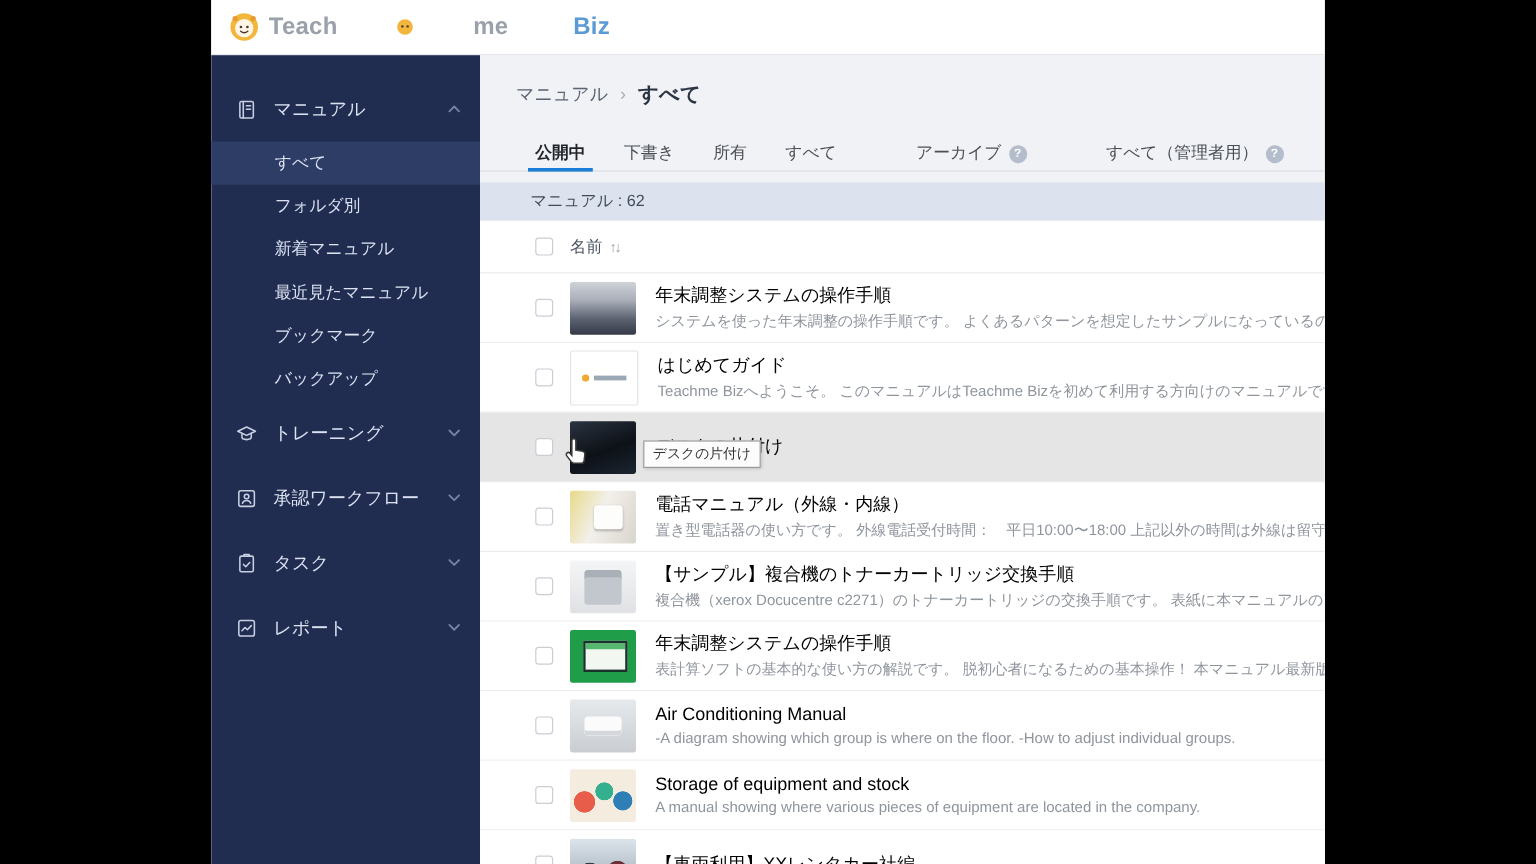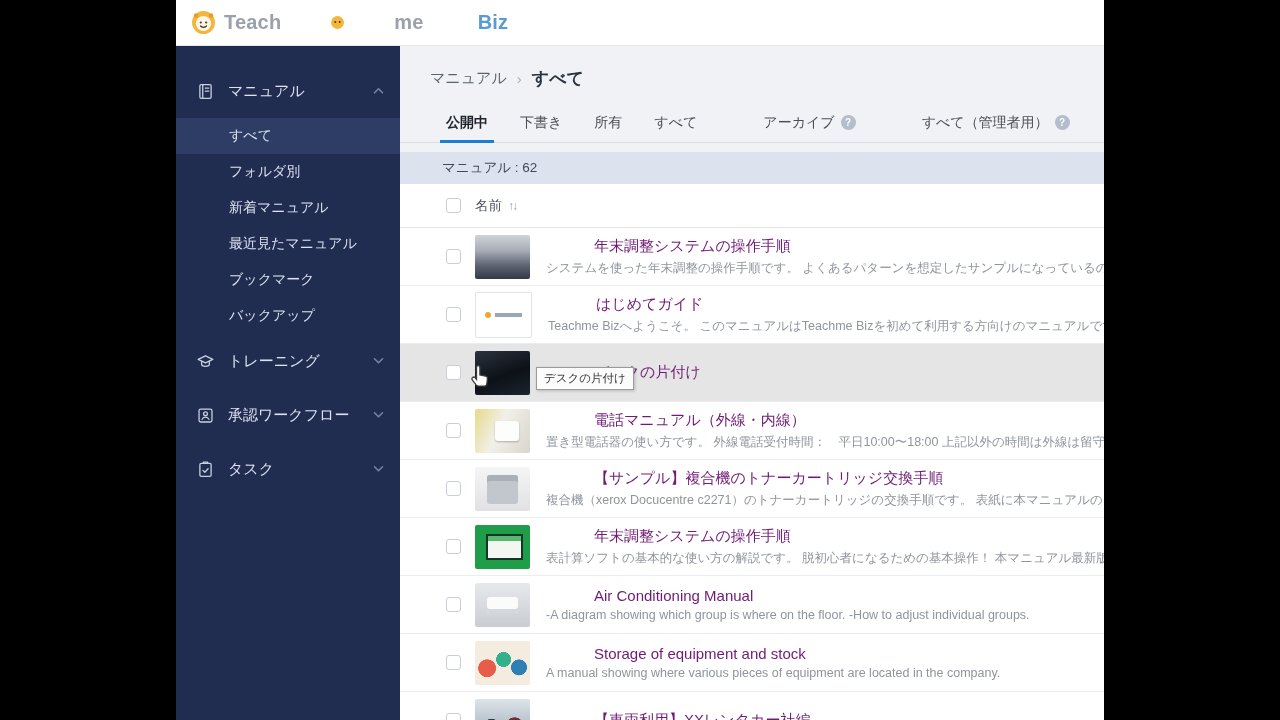--- a/index.html
+++ b/index.html
@@ -31,41 +31,41 @@
   svg.chv{stroke:#8fa0c4;fill:none;stroke-width:1.8;stroke-linecap:round;stroke-linejoin:round;}
 
   
   .breadcrumb{height:64px;min-height:64px;display:flex;align-items:center;padding-left:30px;gap:10px;box-sizing:border-box;}
   .bc-parent{font-size:15px;color:#5a6472;cursor:pointer;}
   .bc-sep{font-size:15px;color:#a7adb6;}
   .bc-current{font-size:17px;font-weight:bold;color:#2b3442;}
 
   
   .tabs{height:33px;min-height:33px;display:flex;align-items:flex-start;padding-left:30px;border-bottom:1px solid #d9dde3;box-sizing:border-box;}
-  .tab{padding:4px 16px 0;font-size:14px;color:#4a4f57;position:relative;cursor:pointer;height:100%;box-sizing:border-box;display:flex;align-items:flex-start;}
+  .tab{padding:4px 16px 0;font-size:14px;color:#4a4f57;position:relative;cursor:pointer;height:100%;box-sizing:border-box;display:flex;align-items:center;}
   .tab.active{color:#1f242b;font-weight:bold;}
   .tab.active::after{content:"";position:absolute;left:10px;right:10px;bottom:-1px;height:3px;background:#1b7ed6;}
   .tab.gap{margin-left:34px;}
   .help{width:15px;height:15px;border-radius:50%;background:#b3bdcb;color:#fff;font-size:10px;font-weight:bold;display:inline-flex;align-items:center;justify-content:center;margin-left:6px;margin-top:1px;cursor:pointer;}
 
   
   .list-gap{height:9px;min-height:9px;}
   .count-bar{height:32px;min-height:32px;background:#dce3ee;display:flex;align-items:center;padding-left:42px;font-size:13.5px;color:#3f4a5a;box-sizing:border-box;}
   .table{background:#fff;flex:1;min-height:0;}
   .thead{height:44px;display:flex;align-items:center;padding-left:46px;border-bottom:1px solid #e4e6ea;box-sizing:border-box;}
   .cb{width:15px;height:15px;border:1px solid #c9ced6;border-radius:3px;background:#fff;flex:none;cursor:pointer;box-sizing:border-box;}
   .col-name{font-size:13.5px;color:#4a5260;margin-left:14px;}
   .sort{font-size:12px;color:#9aa2ad;margin-left:6px;letter-spacing:-2px;cursor:pointer;}
 
   .row{height:58px;display:flex;align-items:center;padding-left:46px;border-bottom:1px solid #ebedf0;background:#fff;position:relative;box-sizing:border-box;cursor:pointer;}
   .row.hovered{background:#e5e5e5;}
   .row .cb{margin-right:14px;}
   .thumb{width:55px;height:44px;border-radius:2px;margin-right:16px;flex:none;position:relative;overflow:hidden;}
   .row-text{flex:1;min-width:0;}
-  .row-title{font-size:15px;color:#701a75;margin-bottom:4px;white-space:nowrap;overflow:hidden;margin-left:48px;}
+  .row-title{font-size:15px;color:#000000;margin-bottom:4px;white-space:nowrap;overflow:hidden;}
   .row-desc{font-size:12.5px;color:#8f959d;white-space:nowrap;overflow:hidden;}
   .row-title:empty,.row-desc:empty{display:none;}
   .row .row-title.only{margin-bottom:0;}
 
   
   .t1{background:linear-gradient(180deg,#cfd3d8 0%,#a8adb8 35%,#5c6270 70%,#343a48 100%);}
   .t2{background:#fff;border:1px solid #e3e3e3;}
   .t2::before{content:"";position:absolute;left:9px;top:19px;width:6px;height:6px;border-radius:50%;background:#f0a82e;}
   .t2::after{content:"";position:absolute;left:19px;top:20px;width:27px;height:4px;background:#9aa7b5;}
   .t3{background:linear-gradient(160deg,#2a3340 0%,#0d1117 55%,#1b2430 100%);}
@@ -193,20 +193,34 @@
             </svg>
         </span>
         <span>タスク</span>
         <span class="chev">
           <svg class="chv" width="11" height="8" viewBox="0 0 12 9">
               <path d="M1.5 2L6 6.5 10.5 2"></path>
             </svg>
         </span>
       </div>
 
+      <div class="side-item">
+        <span class="sicon">
+          <svg class="sic" width="19" height="19" viewBox="0 0 22 22">
+              <rect x="3.5" y="3.5" width="15" height="15" rx="2"></rect>
+              <path d="M6.5 13.5l3-3.2 2.3 2.2 3.7-4"></path>
+            </svg>
+        </span>
+        <span>レポート</span>
+        <span class="chev">
+          <svg class="chv" width="11" height="8" viewBox="0 0 12 9">
+              <path d="M1.5 2L6 6.5 10.5 2"></path>
+            </svg>
+        </span>
+      </div>
 
     </div>
 
     <div class="main">
 
       <div class="breadcrumb">
         <span class="bc-parent">マニュアル</span>
         <span class="bc-sep">›</span>
         <span class="bc-current">すべて</span>
       </div>

